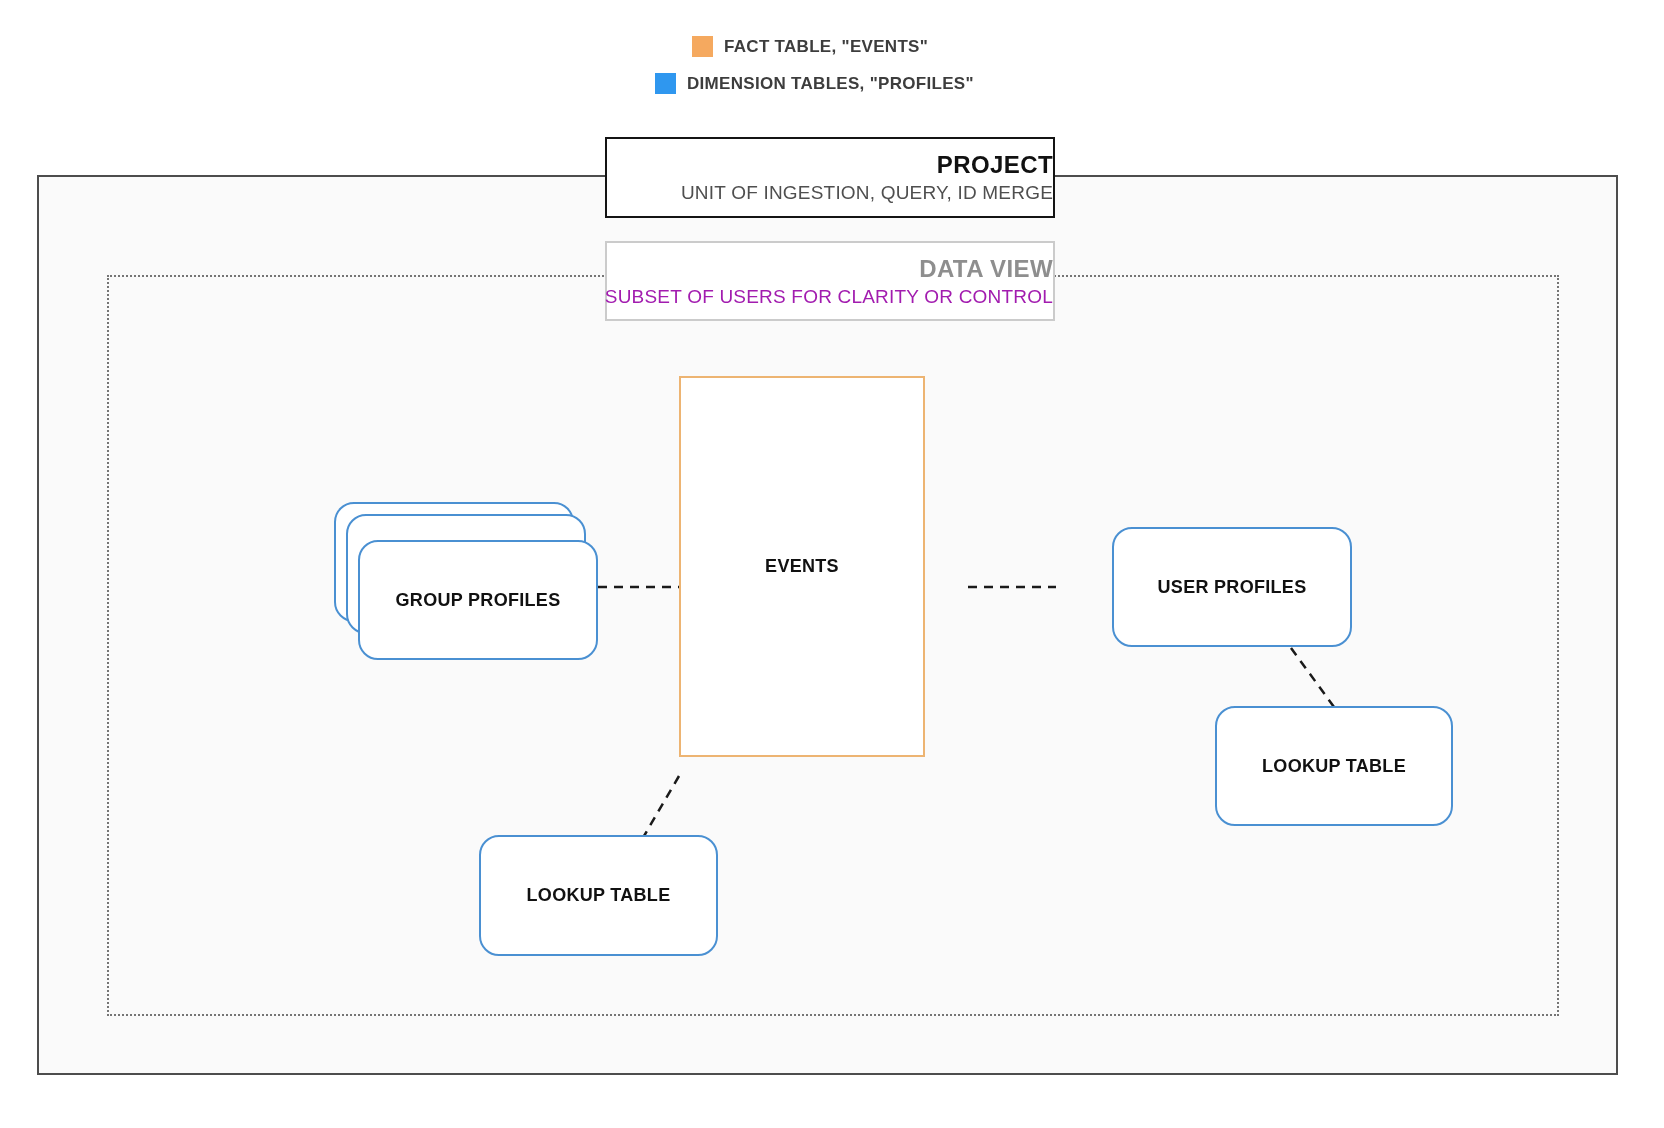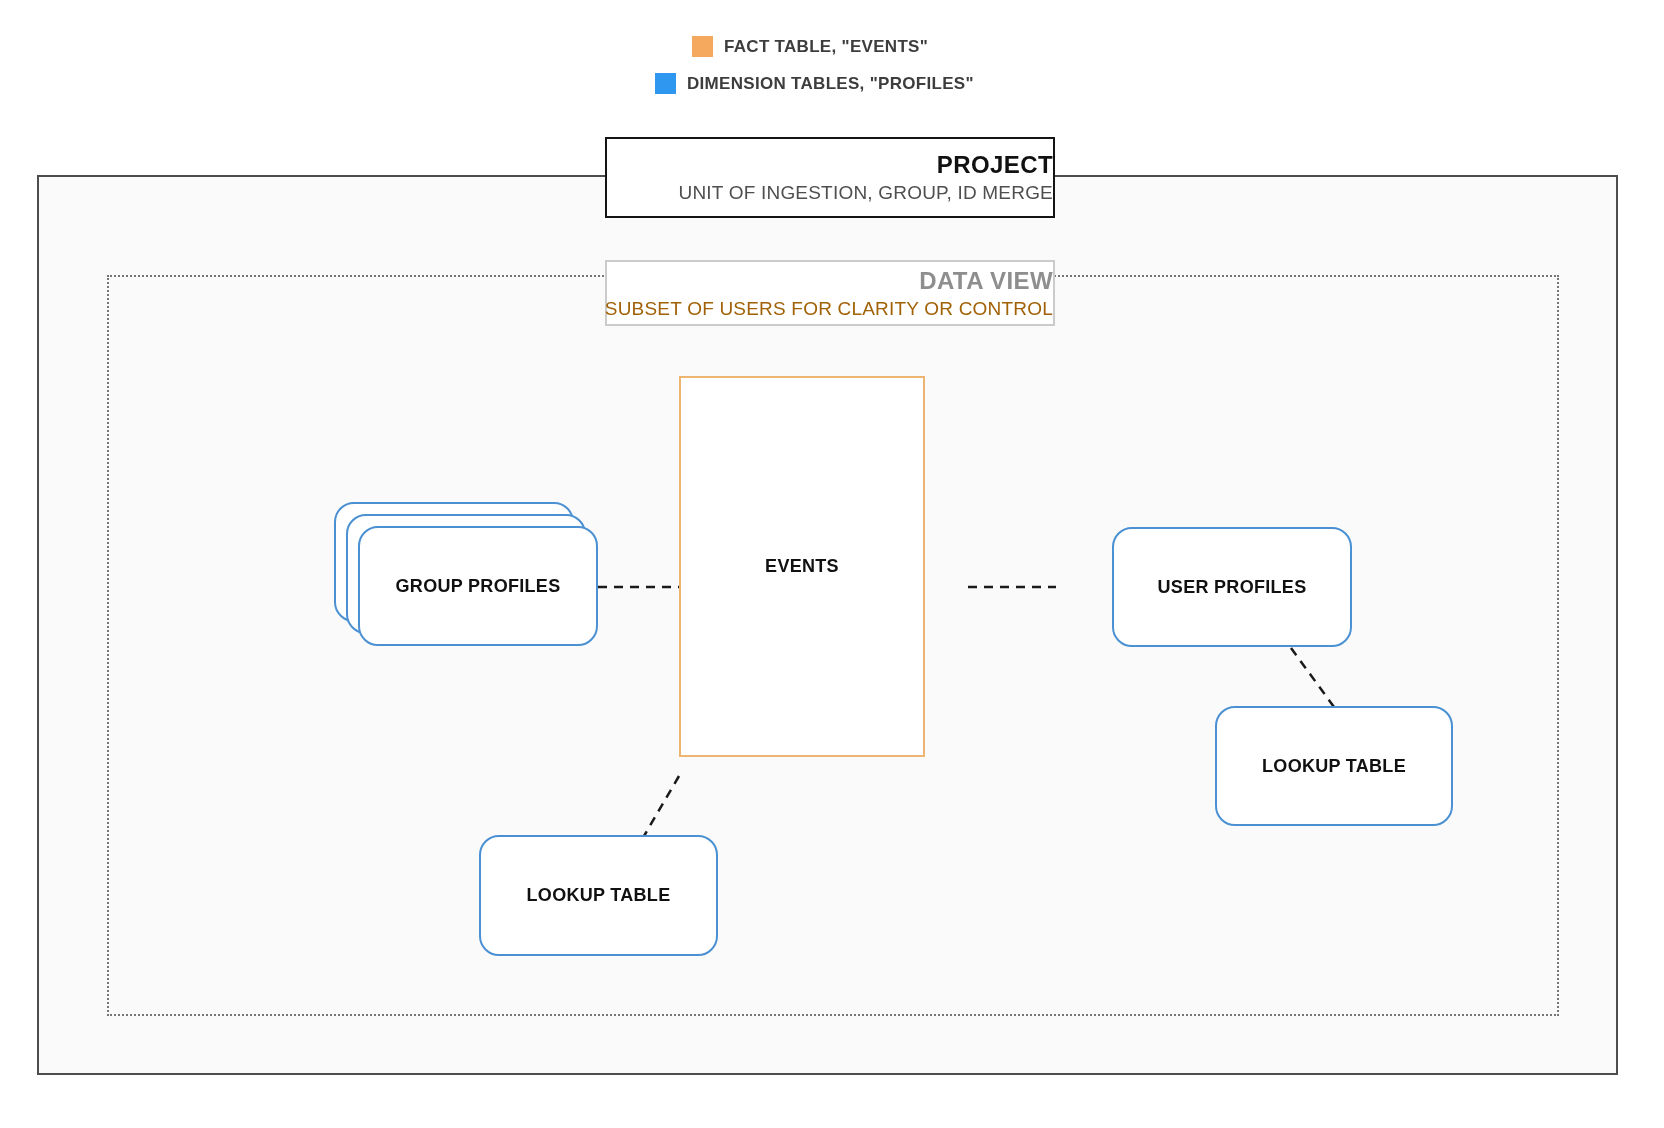--- a/index.html
+++ b/index.html
@@ -16,40 +16,40 @@
   
   .outer-rect{position:absolute;left:37px;top:175px;width:1581px;height:900px;
     border:2px solid #4D4D4D;background:#FAFAFA;box-sizing:border-box;z-index:1;}
   .dotted-rect{position:absolute;left:107px;top:275px;width:1452px;height:741px;
     border:2px dotted #757575;box-sizing:border-box;z-index:1;}
 
   
   .hdr-box{position:absolute;left:605px;width:450px;box-sizing:border-box;background:#FFFFFF;
     display:flex;flex-direction:column;align-items:flex-end;justify-content:center;gap:3px;z-index:3;}
   .project-box{top:137px;height:81px;border:2px solid #141414;}
-  .dataview-box{top:260px;height:66px;border:2px solid #CBCBCB;}
+  .dataview-box{top:241px;height:80px;border:2px solid #CBCBCB;}
   .hdr-title{font-size:24px;font-weight:bold;letter-spacing:.4px;white-space:nowrap;}
   .hdr-sub{font-size:19px;letter-spacing:.2px;white-space:nowrap;}
   .project-box .hdr-title{color:#111111;}
   .project-box .hdr-sub{color:#4F4F4F;}
   .dataview-box .hdr-title{color:#8E8E8E;}
-  .dataview-box .hdr-sub{color:#a16207;}
+  .dataview-box .hdr-sub{color:#a21caf;}
 
   
   svg.connectors{position:absolute;left:0;top:0;z-index:2;}
 
   
   .node{position:absolute;box-sizing:border-box;background:#FFFFFF;display:flex;
     align-items:center;justify-content:center;z-index:3;}
   .node-label{font-size:18px;font-weight:bold;color:#111111;letter-spacing:.3px;white-space:nowrap;}
   .events-node{left:679px;top:376px;width:246px;height:381px;border:2px solid #EDB472;}
   .rounded{border:2px solid #4A90D2;border-radius:20px;width:240px;height:120px;}
   .gp-back{left:334px;top:502px;}
   .gp-mid{left:346px;top:514px;}
-  .gp-front{left:358px;top:526px;}
+  .gp-front{left:358px;top:540px;}
   .user-profiles{left:1112px;top:527px;}
   .lookup-right{left:1215px;top:706px;width:238px;}
   .lookup-left{left:479px;top:835px;width:239px;height:121px;}
 </style>
 </head>
 <body>
 
 <div class="canvas">
 
   <div class="legend-row row1">
@@ -67,21 +67,21 @@
 
   <svg class="connectors" width="1664" height="1128" viewBox="0 0 1664 1128">
     <line x1="598" y1="587" x2="679" y2="587" stroke-width="2.5" stroke-dasharray="9 7" style="stroke: rgb(26, 26, 26);"></line>
     <line x1="968" y1="587" x2="1056" y2="587" stroke-width="2.5" stroke-dasharray="9 7" style="stroke: rgb(26, 26, 26);"></line>
     <line x1="1291" y1="648" x2="1334" y2="707" stroke-width="2.5" stroke-dasharray="9 7" style="stroke: rgb(26, 26, 26);"></line>
     <line x1="679" y1="776" x2="644" y2="836" stroke-width="2.5" stroke-dasharray="9 7" style="stroke: rgb(26, 26, 26);"></line>
   </svg>
 
   <div class="hdr-box project-box">
     <div class="hdr-title">PROJECT</div>
-    <div class="hdr-sub">UNIT OF INGESTION, GROUP, ID MERGE</div>
+    <div class="hdr-sub">UNIT OF INGESTION, QUERY, ID MERGE</div>
   </div>
   <div class="hdr-box dataview-box">
     <div class="hdr-title">DATA VIEW</div>
     <div class="hdr-sub">SUBSET OF USERS FOR CLARITY OR CONTROL</div>
   </div>
 
   <div class="node events-node" style="border-color: rgb(237, 180, 114);">
     <span class="node-label">EVENTS</span>
   </div>
 

